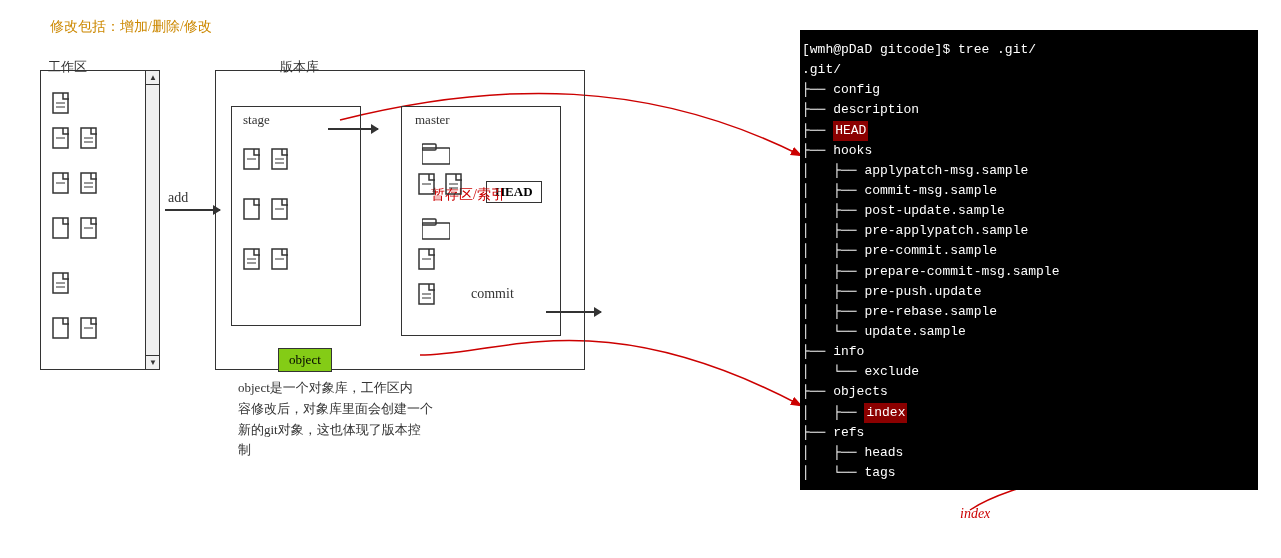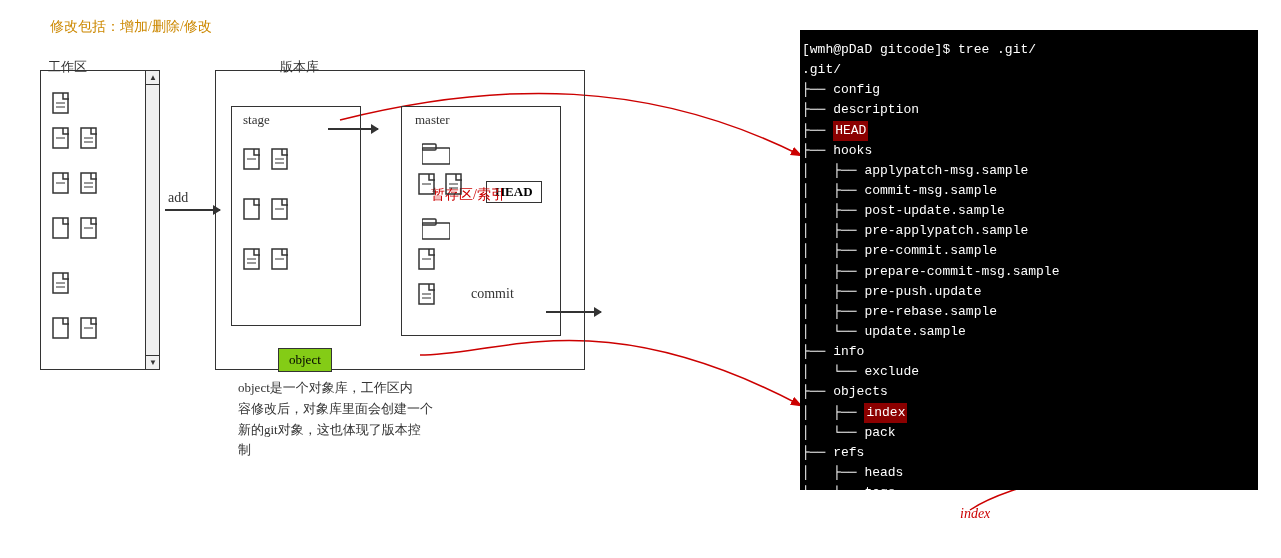--- a/index.html
+++ b/index.html
@@ -526,19 +526,18 @@
   <div class="terminal-line">│   ├── pre-applypatch.sample</div>
   <div class="terminal-line">│   ├── pre-commit.sample</div>
   <div class="terminal-line">│   ├── prepare-commit-msg.sample</div>
   <div class="terminal-line">│   ├── pre-push.update</div>
   <div class="terminal-line">│   ├── pre-rebase.sample</div>
   <div class="terminal-line">│   └── update.sample</div>
   <div class="terminal-line">├── info</div>
   <div class="terminal-line">│   └── exclude</div>
   <div class="terminal-line">├── objects</div>
   <div class="terminal-line">│   ├── <span class="terminal-red-box">index</span></div>
-  <div class="terminal-line">│   └── pack</div>
   <div class="terminal-line">├── refs</div>
   <div class="terminal-line">│   ├── heads</div>
   <div class="terminal-line">│   └── tags</div>
 </div>
 
 <div class="index-label">index</div>
 
 </body></html>

